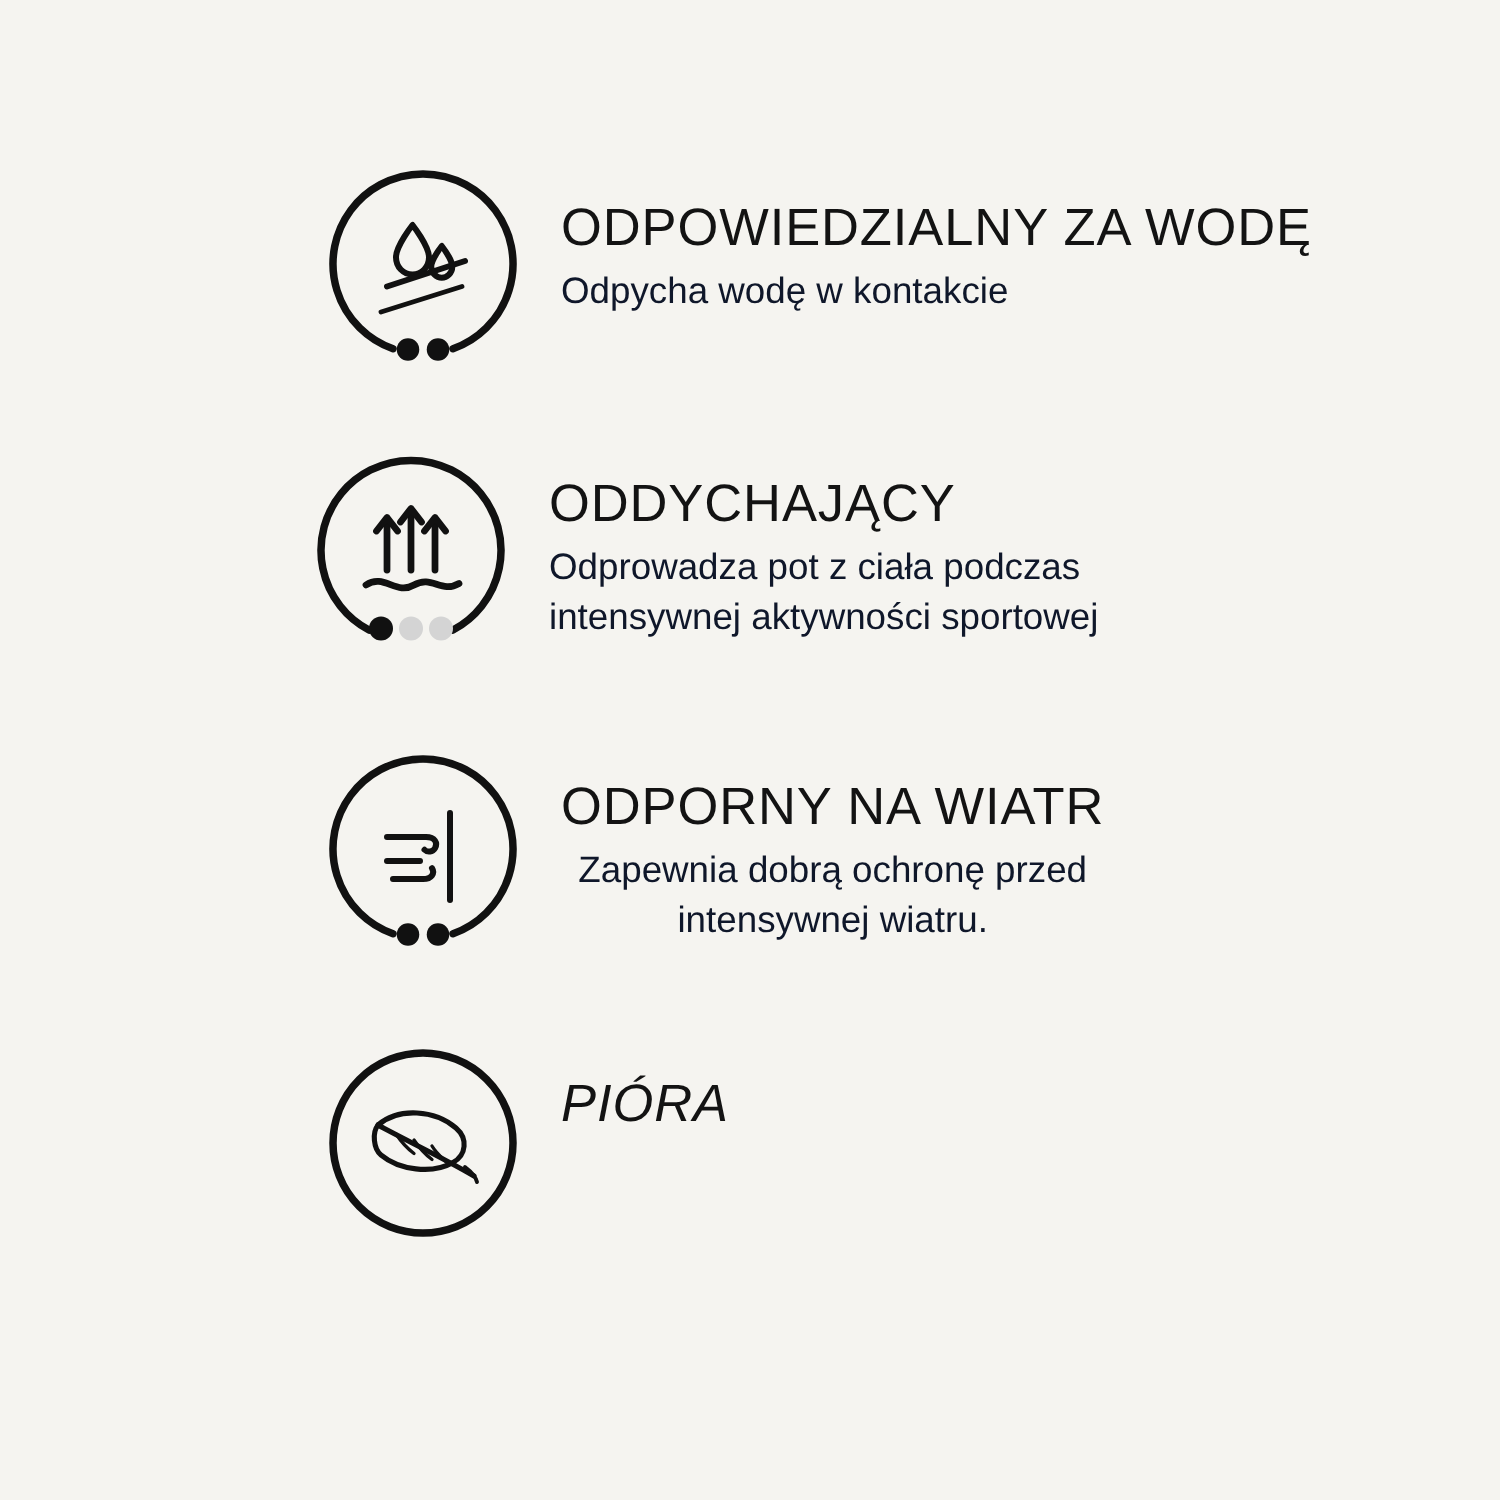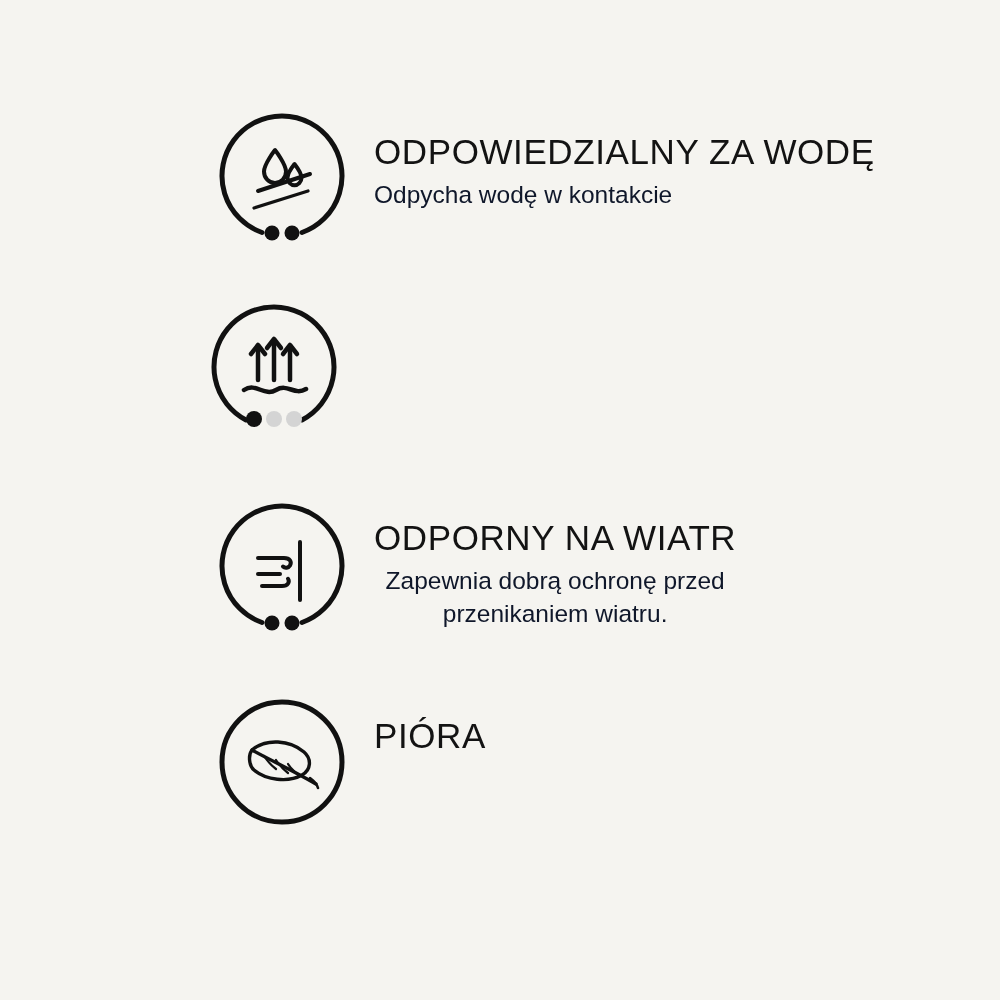--- a/index.html
+++ b/index.html
@@ -68,21 +68,21 @@
   .feature-desc {
     font-size: 24.5px;
     line-height: 33px;
     font-weight: 400;
     color: #0f172a;
     margin: 0;
     white-space: pre-line;
   }
   .row-1 .text-block { padding-top: 14px; }
   .row-2 .text-block { padding-top: 16px; }
-  .row-3 .text-block { padding-top: 18px; }
+  .row-3 .text-block { padding-top: 18px; font-style: italic; }
 </style>
 </head>
 <body>
 
 <div class="sheet">
   <div class="feature-list">
 
     <div class="feature-row row-0">
       <div class="icon-wrap">
         <svg viewBox="0 0 128 128" xmlns="http://www.w3.org/2000/svg">
@@ -120,41 +120,46 @@
             <polyline points="73,52 80,43 87,52" stroke-linejoin="round"></polyline>
           </g>
 
           <path d="M34 88 C46 80 54 95 66 88 C78 81 84 94 96 87" fill="none" stroke="#111" stroke-width="4.5" stroke-linecap="round"></path>
 
           <circle cx="44" cy="117" r="8" fill="#111"></circle>
           <circle cx="64" cy="117" r="8" fill="#d4d4d4"></circle>
           <circle cx="84" cy="117" r="8" fill="#d4d4d4"></circle>
         </svg>
       </div>
+      <div class="text-block">
+        <div class="feature-title">ODDYCHAJĄCY</div>
+        <div class="feature-desc">Odprowadza pot z ciała podczas
+intensywnej aktywności sportowej</div>
+      </div>
     </div>
 
     <div class="feature-row row-2">
       <div class="icon-wrap">
         <svg viewBox="0 0 128 128" xmlns="http://www.w3.org/2000/svg">
           <path d="M44 120.5 A 60 60 0 1 1 84 120.5" fill="none" stroke="#111" stroke-width="5" stroke-linecap="round"></path>
 
           <line x1="82" y1="40" x2="82" y2="98" stroke="#111" stroke-width="4" stroke-linecap="round"></line>
 
           <path d="M40 56 H66 C72 56 74 60 72 63.5 C70.5 66 67 66.5 65 64.5" fill="none" stroke="#111" stroke-width="4" stroke-linecap="round"></path>
           <path d="M40 72 H62" fill="none" stroke="#111" stroke-width="4" stroke-linecap="round"></path>
           <path d="M44 84 H64 C70 84 72 80 70 76.8" fill="none" stroke="#111" stroke-width="4" stroke-linecap="round"></path>
 
           <circle cx="54" cy="121" r="7.5" fill="#111"></circle>
           <circle cx="74" cy="121" r="7.5" fill="#111"></circle>
         </svg>
       </div>
       <div class="text-block">
         <div class="feature-title">ODPORNY NA WIATR</div>
         <div class="feature-desc">Zapewnia dobrą ochronę przed
-przenikaniem wiatru.</div>
+intensywnej wiatru.</div>
       </div>
     </div>
 
     <div class="feature-row row-3">
       <div class="icon-wrap">
         <svg viewBox="0 0 128 128" xmlns="http://www.w3.org/2000/svg">
           <circle cx="64" cy="64" r="60" fill="none" stroke="#111" stroke-width="5"></circle>
 
           <path d="M34 52 C48 40 72 42 86 54 C94 61 93 72 84 77 C70 85 48 82 36 72 C31 68 30 57 34 52 Z" fill="none" stroke="#111" stroke-width="3.4" stroke-linejoin="round"></path>
 

